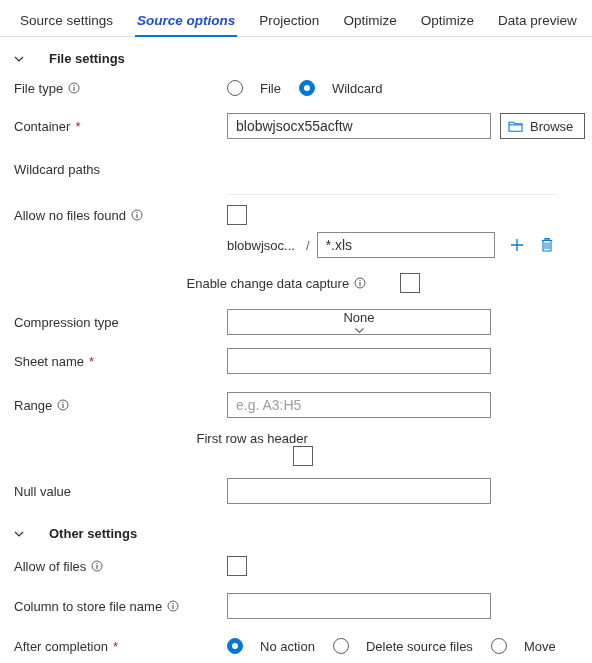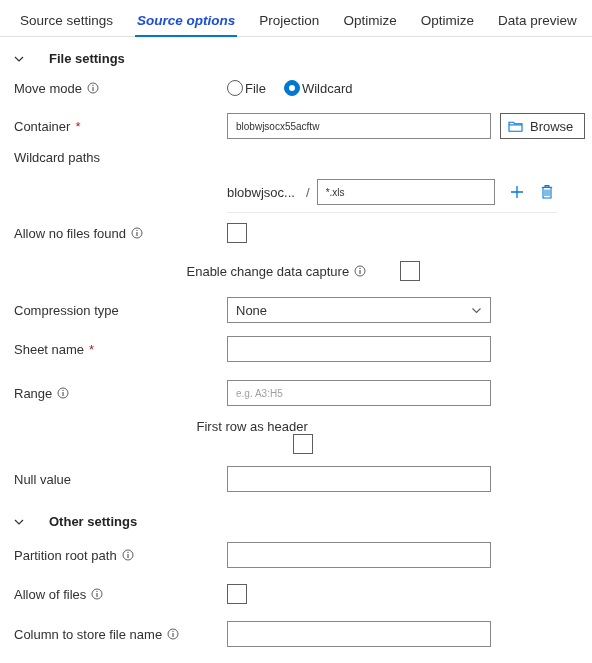--- a/index.html
+++ b/index.html
@@ -106,21 +106,21 @@
   .info svg { display: block; }
 
   .control { display: flex; align-items: center; }
 
   input.txt {
     box-sizing: border-box;
     height: 26px;
     border: 1px solid #8a8886;
     background: #fff;
     font-family: "Liberation Sans", sans-serif;
-    font-size: 10px;
+    font-size: 14px;
     color: #323130;
     padding: 0 8px;
     outline: none;
   }
   input.txt::placeholder { color: #a19f9d; }
   .w264 { width: 264px; }
   .w178 { width: 178px; }
 
   
   .cbox {
@@ -130,21 +130,21 @@
     box-sizing: border-box;
     background: #fff;
     cursor: pointer;
   }
 
   
   .radio-group { display: flex; align-items: center; gap: 18px; }
   .radio-item {
     display: flex;
     align-items: flex-end;
-    gap: 2px;
+    gap: 17px;
     cursor: pointer;
     font-size: 13px;
     color: #323130;
     white-space: nowrap;
   }
   .radio {
     width: 16px;
     height: 16px;
     border-radius: 50%;
     border: 1px solid #605e5c;
@@ -231,20 +231,21 @@
     height: 26px;
     border: 1px solid #8a8886;
     background: #fff;
     display: flex;
     align-items: center;
     justify-content: space-between;
     padding: 0 8px;
     font-size: 13px;
     color: #323130;
     cursor: pointer;
+    flex-direction: column;
   }
   .dropdown svg { display: block; flex: none; }
 </style>
 </head>
 <body>
 
 <div class="tabbar">
   <div class="tab">Source settings</div>
   <div class="tab active">Source options</div>
   <div class="tab">Projection</div>
@@ -259,21 +260,21 @@
     <span class="chev">
       <svg width="10" height="10" viewBox="0 0 10 10">
           <path d="M1 3 L5 7 L9 3" fill="none" stroke="#323130" stroke-width="1.2"></path>
         </svg>
     </span>
     <span>File settings</span>
   </div>
 
   <div class="row" style="margin-top:8px;">
     <div class="label">
-      <span>Move mode</span>
+      <span>File type</span>
       <span class="info">
         <svg width="12" height="12" viewBox="0 0 12 12">
             <circle cx="6" cy="6" r="5" fill="none" stroke="#605e5c" stroke-width="1"></circle>
             <circle cx="6" cy="3.4" r="0.7" fill="#605e5c"></circle>
             <rect x="5.4" y="5" width="1.2" height="4" fill="#605e5c"></rect>
           </svg>
       </span>
     </div>
     <div class="control">
       <div class="radio-group">
@@ -299,25 +300,42 @@
       <button class="browse">
         <svg width="15" height="13" viewBox="0 0 15 13">
             <path d="M1 2.2 H5.4 L6.7 3.7 H14 V11.2 H1 Z" fill="none" stroke="#0078d4" stroke-width="1.1"></path>
             <path d="M1 4.9 H14" stroke="#0078d4" stroke-width="1.1"></path>
           </svg>
         <span>Browse</span>
       </button>
     </div>
   </div>
 
-  <div class="row" style="margin-top:8px; align-items:flex-start;">
+  <div class="row" style="margin-top:20px; align-items:flex-start;">
     <div class="label" style="padding-top:2px;">
       <span>Wildcard paths</span>
     </div>
   </div>
+  <div class="row" style="margin-top:13px;">
+    <div class="divider" style="top:-7px;"></div>
+    <div class="label">
+      <span>Allow no files found</span>
+      <span class="info">
+        <svg width="12" height="12" viewBox="0 0 12 12">
+            <circle cx="6" cy="6" r="5" fill="none" stroke="#605e5c" stroke-width="1"></circle>
+            <circle cx="6" cy="3.4" r="0.7" fill="#605e5c"></circle>
+            <rect x="5.4" y="5" width="1.2" height="4" fill="#605e5c"></rect>
+          </svg>
+      </span>
+    </div>
+    <div class="control">
+      <span class="cbox"></span>
+    </div>
+  </div>
+
   <div class="row" style="margin-top:2px;">
     <div class="label"></div>
     <div class="control">
       <span class="wc-prefix">blobwjsoc...</span>
       <span class="wc-slash">/</span>
       <input class="txt w178" type="text" value="*.xls" style="">
       <button class="icon-btn">
         <svg width="16" height="16" viewBox="0 0 16 16">
             <path d="M8 2 V14 M2 8 H14" stroke="#0078d4" stroke-width="1.3"></path>
           </svg>
@@ -326,37 +344,20 @@
         <svg width="14" height="16" viewBox="0 0 14 16">
             <path d="M5 1.5 H9 V3 H5 Z" fill="none" stroke="#0078d4" stroke-width="1.1"></path>
             <path d="M1.8 3.4 H12.2" stroke="#0078d4" stroke-width="1.1"></path>
             <path d="M3 3.6 V14 H11 V3.6" fill="none" stroke="#0078d4" stroke-width="1.1"></path>
             <path d="M5 5.6 V12 M7 5.6 V12 M9 5.6 V12" stroke="#0078d4" stroke-width="1"></path>
           </svg>
       </button>
     </div>
   </div>
 
-  <div class="row" style="margin-top:13px;">
-    <div class="divider" style="top:-7px;"></div>
-    <div class="label">
-      <span>Allow no files found</span>
-      <span class="info">
-        <svg width="12" height="12" viewBox="0 0 12 12">
-            <circle cx="6" cy="6" r="5" fill="none" stroke="#605e5c" stroke-width="1"></circle>
-            <circle cx="6" cy="3.4" r="0.7" fill="#605e5c"></circle>
-            <rect x="5.4" y="5" width="1.2" height="4" fill="#605e5c"></rect>
-          </svg>
-      </span>
-    </div>
-    <div class="control">
-      <span class="cbox"></span>
-    </div>
-  </div>
-
   <div class="row" style="margin-top:10px;justify-content:center;">
     <div class="label">
       <span>Enable change data capture</span>
       <span class="info">
         <svg width="12" height="12" viewBox="0 0 12 12">
             <circle cx="6" cy="6" r="5" fill="none" stroke="#605e5c" stroke-width="1"></circle>
             <circle cx="6" cy="3.4" r="0.7" fill="#605e5c"></circle>
             <rect x="5.4" y="5" width="1.2" height="4" fill="#605e5c"></rect>
           </svg>
       </span>
@@ -426,35 +427,20 @@
 
   <div class="section-header" style="margin-top:21px;">
     <span class="chev">
       <svg width="10" height="10" viewBox="0 0 10 10">
           <path d="M1 3 L5 7 L9 3" fill="none" stroke="#323130" stroke-width="1.2"></path>
         </svg>
     </span>
     <span>Other settings</span>
   </div>
 
-  <div class="row" style="margin-top:12px;">
-    <div class="label">
-      <span>Partition root path</span>
-      <span class="info">
-        <svg width="12" height="12" viewBox="0 0 12 12">
-            <circle cx="6" cy="6" r="5" fill="none" stroke="#605e5c" stroke-width="1"></circle>
-            <circle cx="6" cy="3.4" r="0.7" fill="#605e5c"></circle>
-            <rect x="5.4" y="5" width="1.2" height="4" fill="#605e5c"></rect>
-          </svg>
-      </span>
-    </div>
-    <div class="control">
-      <input class="txt w264" type="text" value="" style="">
-    </div>
-  </div>
 
   <div class="row" style="margin-top:11px;">
     <div class="label">
       <span>Allow of files</span>
       <span class="info">
         <svg width="12" height="12" viewBox="0 0 12 12">
             <circle cx="6" cy="6" r="5" fill="none" stroke="#605e5c" stroke-width="1"></circle>
             <circle cx="6" cy="3.4" r="0.7" fill="#605e5c"></circle>
             <rect x="5.4" y="5" width="1.2" height="4" fill="#605e5c"></rect>
           </svg>

